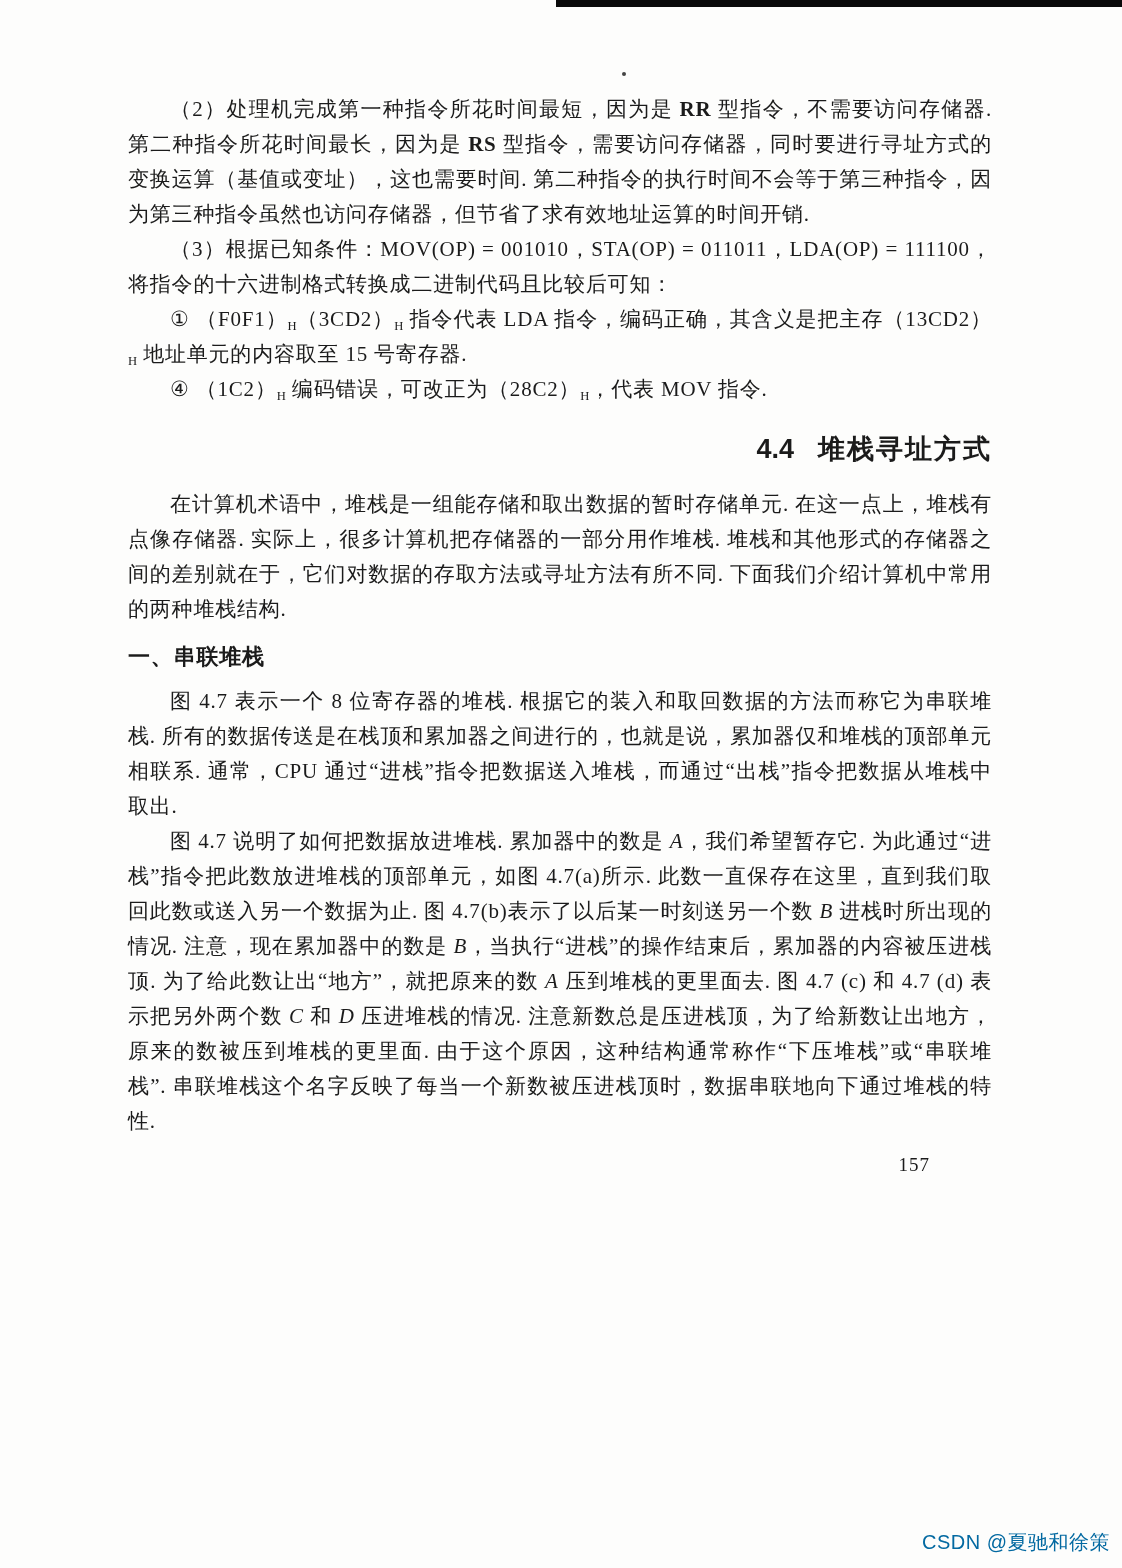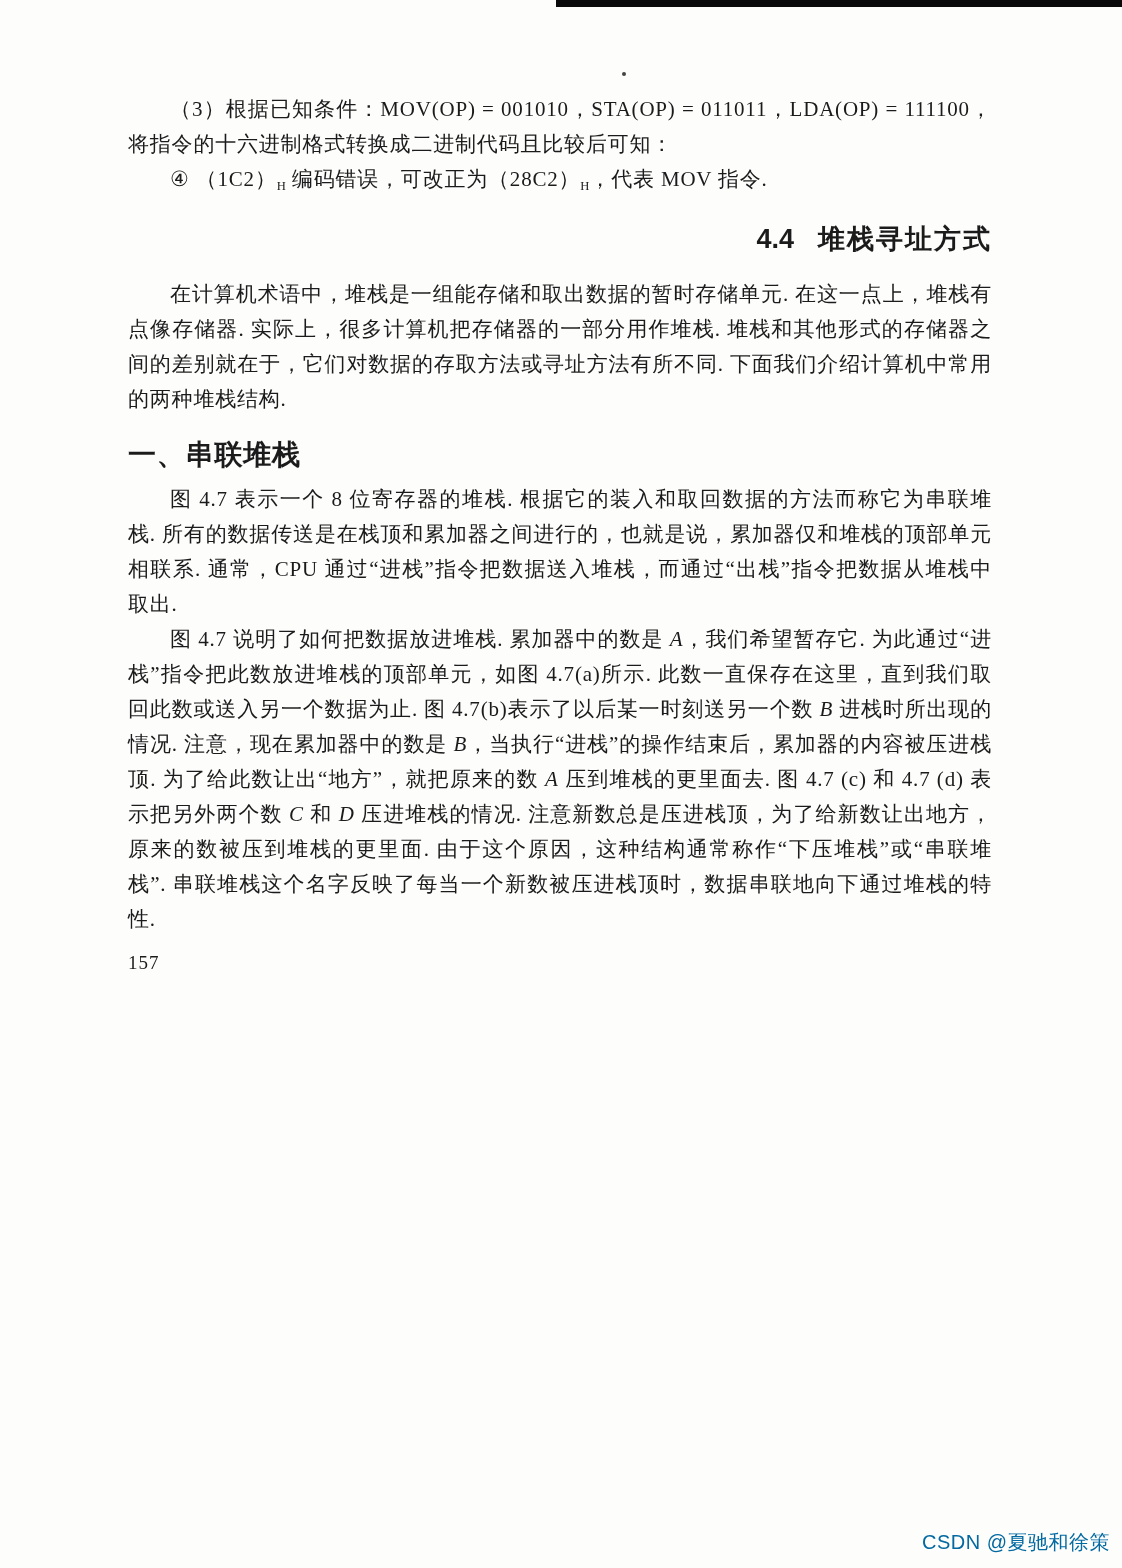--- a/index.html
+++ b/index.html
@@ -32,33 +32,33 @@
     margin: 22px 0 18px 0;
     text-align: right;
     font-family: "Liberation Sans", "DejaVu Sans", sans-serif;
     font-weight: 600;
     font-size: 27px;
     letter-spacing: 2px;
     line-height: 40px;
   }
   .section-heading .sec-num { margin-right: 24px; letter-spacing: 0; }
   .subsection-heading {
-    margin: 20px 0 10px 0;
+    margin: 12px 0 10px 0;
     font-family: "Liberation Sans", "DejaVu Sans", sans-serif;
     font-weight: 700;
-    font-size: 28px;
+    font-size: 22px;
     line-height: 35px;
     text-indent: 0;
   }
   .s-b { font-weight: bold; }
   .s-i { font-style: italic; font-family: "Liberation Serif", serif; }
   .s-sub { font-size: 0.6em; vertical-align: -0.3em; line-height: 0; letter-spacing: 0; }
   .page-number {
     margin-top: 8px;
-    text-align: left;
+    text-align: right;
     padding-right: 62px;
     font-size: 19px;
     letter-spacing: 1px;
   }
   .watermark {
     position: absolute; right: 12px; bottom: 12px;
     font-family: "Liberation Sans", "DejaVu Sans", sans-serif;
     font-size: 20px;
     letter-spacing: 0.5px;
   }
@@ -66,21 +66,23 @@
 </head>
 <body>
 
 <div class="page">
 
   <div class="scan-artifact-top"></div>
   <div class="scan-dot"></div>
 
   <div class="content">
 
+    <p class="para"><span>（2）处理机完成第一种指令所花时间最短，因为是 </span><span class="s-b">RR</span><span> 型指令，不需要访问存储器. 第二种指令所花时间最长，因为是 </span><span class="s-b">RS</span><span> 型指令，需要访问存储器，同时要进行寻址方式的变换运算（基值或变址），这也需要时间. 第二种指令的执行时间不会等于第三种指令，因为第三种指令虽然也访问存储器，但节省了求有效地址运算的时间开销.</span></p>
     <p class="para">（3）根据已知条件：MOV(OP) = 001010，STA(OP) = 011011，LDA(OP) = 111100，将指令的十六进制格式转换成二进制代码且比较后可知：</p>
+    <p class="para"><span>① （F0F1）</span><span class="s-sub">H</span><span>（3CD2）</span><span class="s-sub">H</span><span> 指令代表 LDA 指令，编码正确，其含义是把主存（13CD2）</span><span class="s-sub">H</span><span> 地址单元的内容取至 15 号寄存器.</span></p>
     <p class="para"><span>④ （1C2）</span><span class="s-sub">H</span><span> 编码错误，可改正为（28C2）</span><span class="s-sub">H</span><span>，代表 MOV 指令.</span></p>
 
     <h2 class="section-heading"><span class="sec-num">4.4</span><span>堆栈寻址方式</span></h2>
 
     <p class="para">在计算机术语中，堆栈是一组能存储和取出数据的暂时存储单元. 在这一点上，堆栈有点像存储器. 实际上，很多计算机把存储器的一部分用作堆栈. 堆栈和其他形式的存储器之间的差别就在于，它们对数据的存取方法或寻址方法有所不同. 下面我们介绍计算机中常用的两种堆栈结构.</p>
 
     <h3 class="subsection-heading">一、串联堆栈</h3>
 
     <p class="para">图 4.7 表示一个 8 位寄存器的堆栈. 根据它的装入和取回数据的方法而称它为串联堆栈. 所有的数据传送是在栈顶和累加器之间进行的，也就是说，累加器仅和堆栈的顶部单元相联系. 通常，CPU 通过“进栈”指令把数据送入堆栈，而通过“出栈”指令把数据从堆栈中取出.</p>
     <p class="para"><span>图 4.7 说明了如何把数据放进堆栈. 累加器中的数是 </span><span class="s-i">A</span><span>，我们希望暂存它. 为此通过“进栈”指令把此数放进堆栈的顶部单元，如图 4.7(a)所示. 此数一直保存在这里，直到我们取回此数或送入另一个数据为止. 图 4.7(b)表示了以后某一时刻送另一个数 </span><span class="s-i">B</span><span> 进栈时所出现的情况. 注意，现在累加器中的数是 </span><span class="s-i">B</span><span>，当执行“进栈”的操作结束后，累加器的内容被压进栈顶. 为了给此数让出“地方”，就把原来的数 </span><span class="s-i">A</span><span> 压到堆栈的更里面去. 图 4.7 (c) 和 4.7 (d) 表示把另外两个数 </span><span class="s-i">C</span><span> 和 </span><span class="s-i">D</span><span> 压进堆栈的情况. 注意新数总是压进栈顶，为了给新数让出地方，原来的数被压到堆栈的更里面. 由于这个原因，这种结构通常称作“下压堆栈”或“串联堆栈”. 串联堆栈这个名字反映了每当一个新数被压进栈顶时，数据串联地向下通过堆栈的特性.</span></p>

